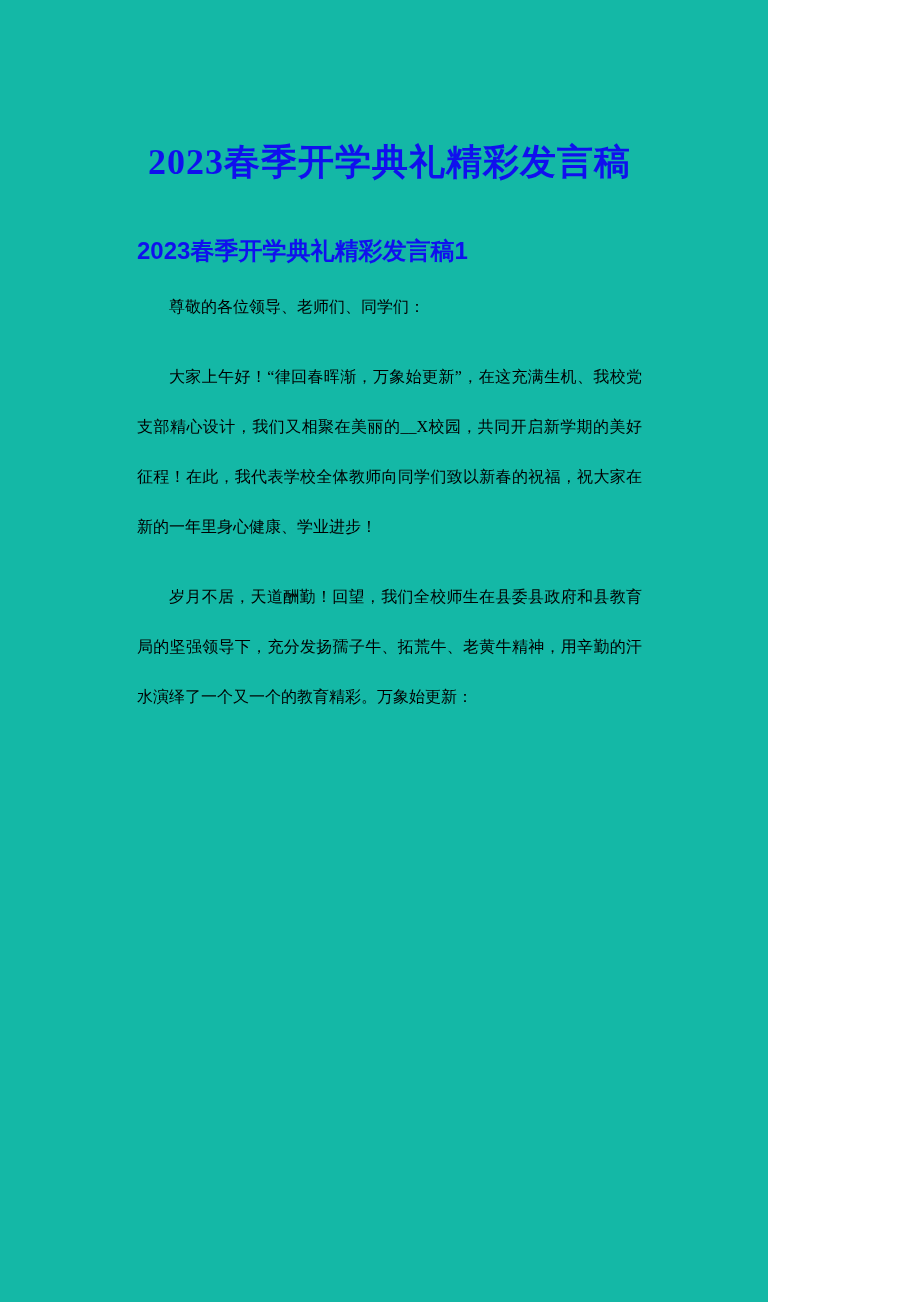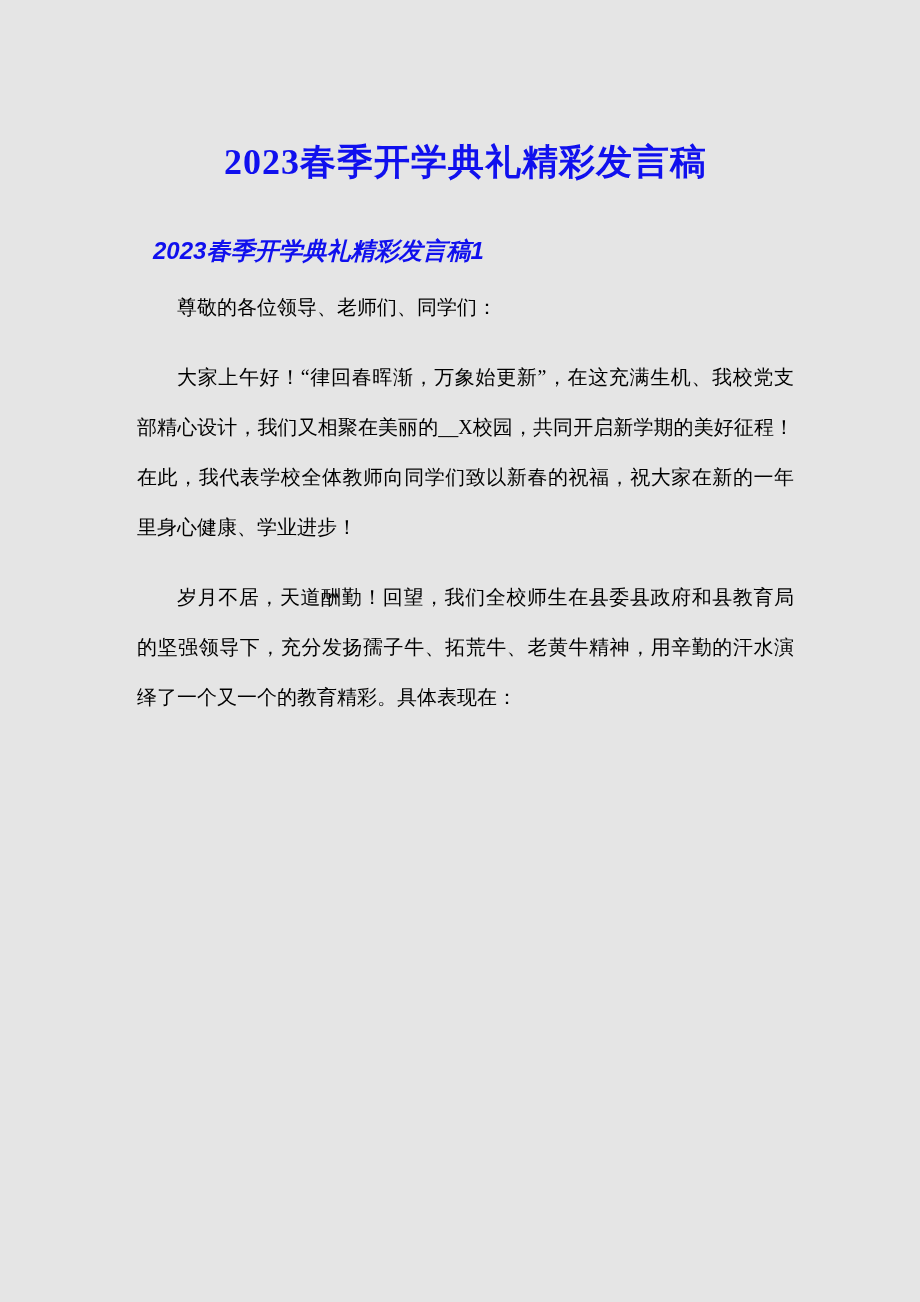--- a/index.html
+++ b/index.html
@@ -2,50 +2,49 @@
 <html lang="zh" style="--accent: #1010ee;"><head>
 <meta charset="utf-8">
 <style>
   html, body {
     margin: 0;
     padding: 0;
     background: #ffffff;
   }
   .page {
     position: relative;
-    width: 920px;
+    width: 768px;
     height: 1302px;
     box-sizing: border-box;
-    background: #e5e5e5;
+    background: #14b8a6;
     padding: 140px 126px 0 137px;
     font-family: "Liberation Serif", "DejaVu Serif", serif;
     color: #000000;
     overflow: hidden;
   }
   .doc-title {
     margin: 0;
     text-align: center;
     font-size: 36px;
     line-height: 44px;
     font-weight: 700;
     color: var(--accent, #1010ee);
     letter-spacing: 1px;
   }
   .doc-subtitle {
-    margin: 52px 0 0 16px;
+    margin: 52px 0 0 0;
     font-size: 24px;
     line-height: 30px;
     font-weight: 700;
     color: var(--accent, #1010ee);
     font-family: "Liberation Sans", "DejaVu Sans", sans-serif;
-    font-style: italic;
   }
   p.body-para {
     margin: 20px 0;
-    font-size: 20px;
+    font-size: 16px;
     line-height: 50px;
     text-align: justify;
     text-indent: 2em;
     word-break: break-all;
   }
   .doc-subtitle + p.body-para {
     margin-top: 16px;
   }
   p.sub-heading {
     font-weight: 700;
@@ -58,17 +57,17 @@
 <div class="page">
 
   <h1 class="doc-title">2023春季开学典礼精彩发言稿</h1>
 
   <h2 class="doc-subtitle">2023春季开学典礼精彩发言稿1</h2>
 
   <p class="body-para">尊敬的各位领导、老师们、同学们：</p>
 
   <p class="body-para">大家上午好！“律回春晖渐，万象始更新”，在这充满生机、我校党支部精心设计，我们又相聚在美丽的__X校园，共同开启新学期的美好征程！在此，我代表学校全体教师向同学们致以新春的祝福，祝大家在新的一年里身心健康、学业进步！</p>
 
-  <p class="body-para">岁月不居，天道酬勤！回望，我们全校师生在县委县政府和县教育局的坚强领导下，充分发扬孺子牛、拓荒牛、老黄牛精神，用辛勤的汗水演绎了一个又一个的教育精彩。具体表现在：</p>
+  <p class="body-para">岁月不居，天道酬勤！回望，我们全校师生在县委县政府和县教育局的坚强领导下，充分发扬孺子牛、拓荒牛、老黄牛精神，用辛勤的汗水演绎了一个又一个的教育精彩。万象始更新：</p>
 
 
 
 </div>
 
 </body></html>

